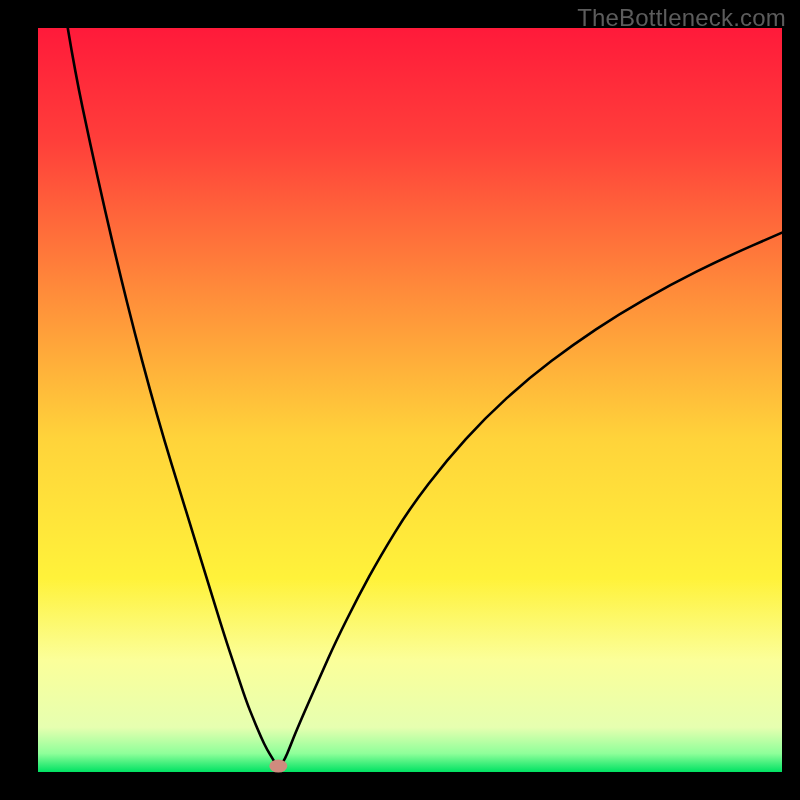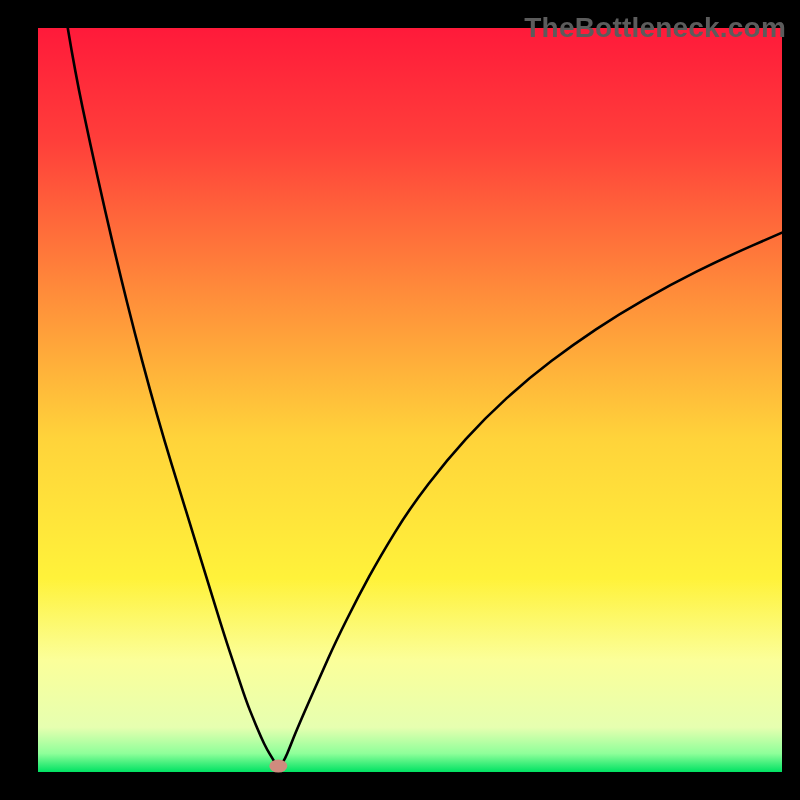--- a/index.html
+++ b/index.html
@@ -13,25 +13,25 @@
   }
   .chart-frame {
     position: absolute;
     left: 0;
     top: 0;
     width: 800px;
     height: 800px;
   }
   .watermark {
     position: absolute;
-    top: 12px;
+    top: 4px;
     right: 14px;
     color: #5c5c5c;
-    font-size: 28px;
-    font-weight: 700;
+    font-size: 24px;
+    font-weight: 400;
     letter-spacing: 0.2px;
     user-select: none;
   }
 </style>
 </head>
 <body>
 
 <svg id="chart-svg" class="chart-frame" viewBox="0 0 800 800">
     <rect x="0" y="0" width="800" height="800" fill="#000000"></rect>
     <defs>

